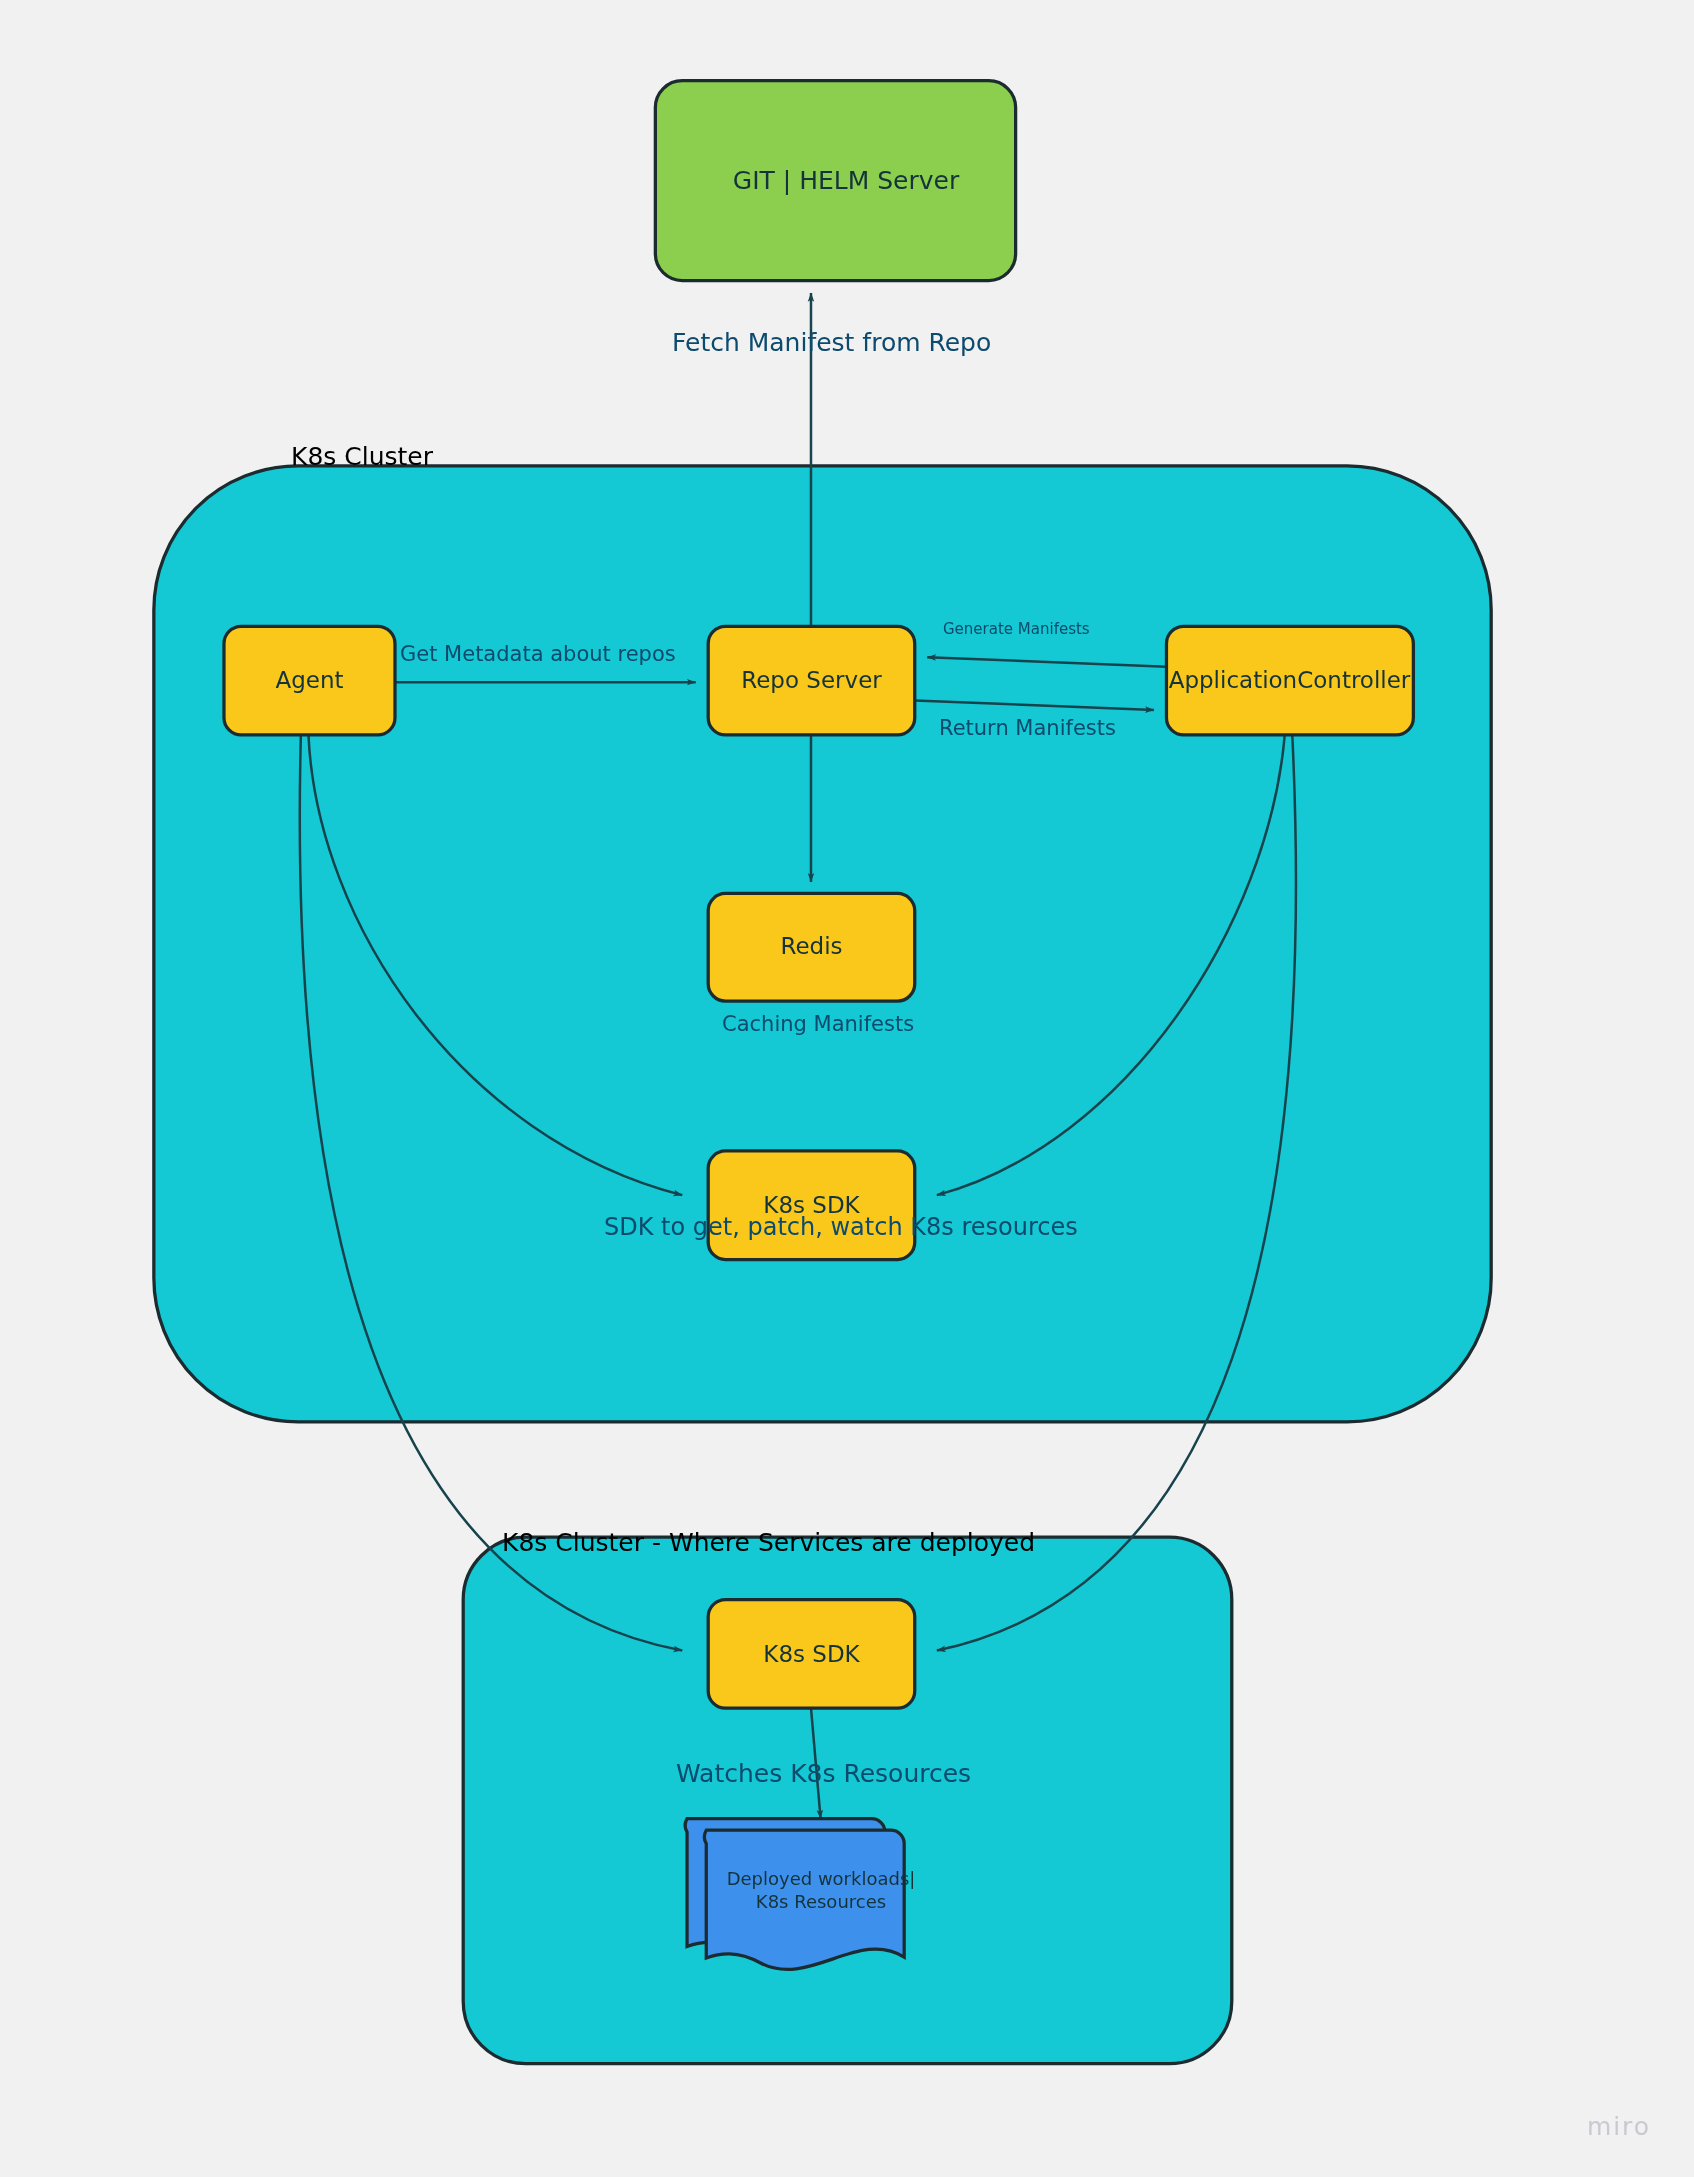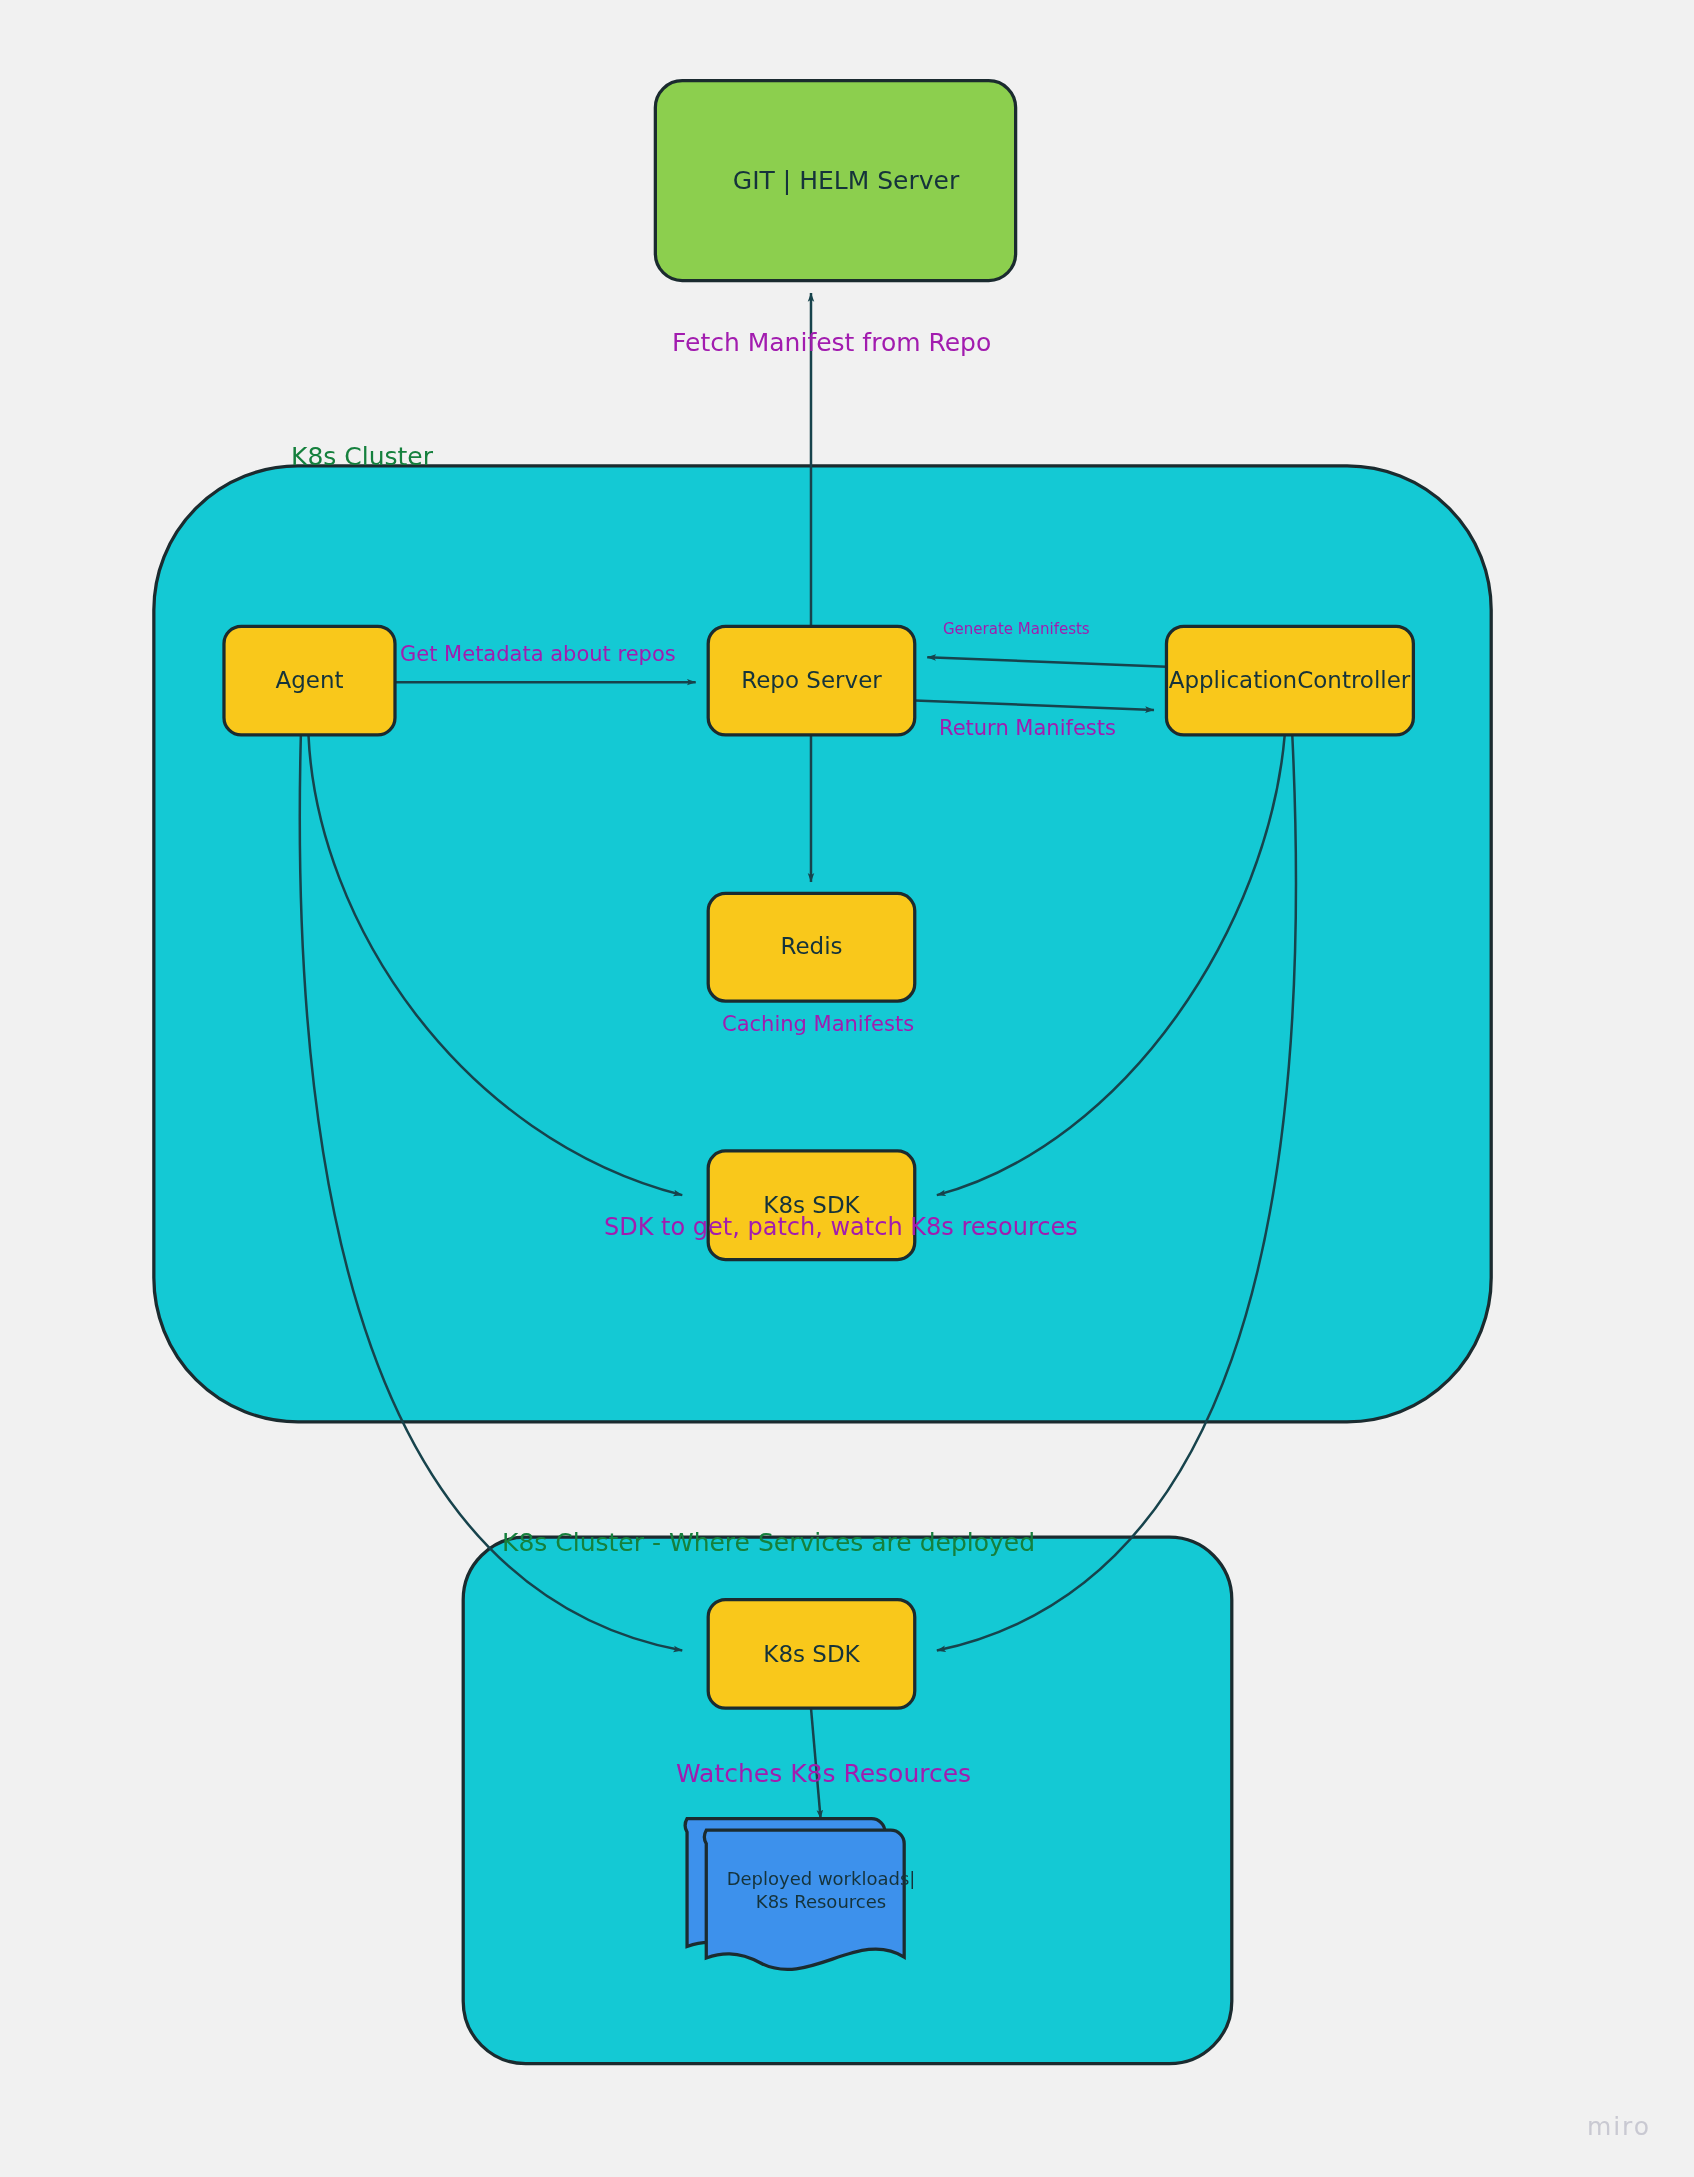--- a/index.html
+++ b/index.html
@@ -32,28 +32,28 @@
     display: flex;
     align-items: center;
     justify-content: center;
     text-align: center;
     color: #15333b;
     pointer-events: none;
     line-height: 1.3;
   }
   .edge-label {
     position: absolute;
-    color: #a21caf;
+    color: #0c4a6e;
     white-space: nowrap;
     line-height: 1.25;
     text-align: center;
   }
   .cluster-title {
     position: absolute;
-    color: #15803d;
+    color: #000000;
     white-space: nowrap;
   }
   .watermark {
     position: absolute;
     color: #c9c9d2;
     letter-spacing: 1.9px;
     font-size: 25px;
     font-family: "DejaVu Sans", "Liberation Sans", sans-serif;
   }
 </style>

